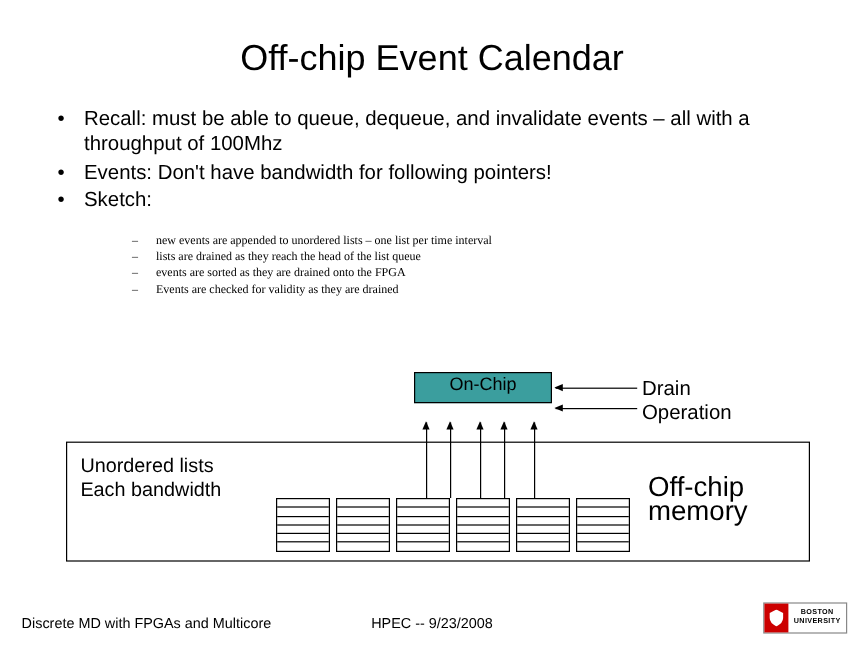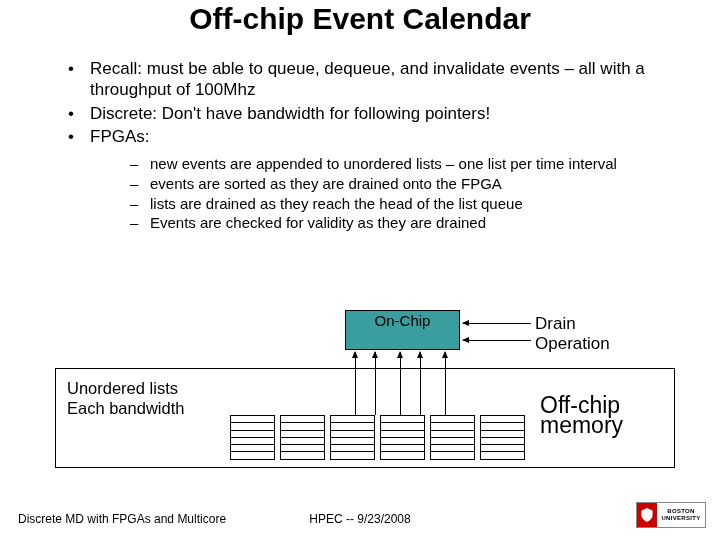--- a/index.html
+++ b/index.html
@@ -1,27 +1,27 @@
 <!DOCTYPE html>
 <html><head>
 <meta charset="utf-8">
 <style>
   * { box-sizing: border-box; margin: 0; padding: 0; }
   html, body { width: 720px; height: 540px; font-family: Arial, Helvetica, sans-serif; background: #fff; color: #000; }
   .slide { position: relative; width: 720px; height: 540px; }
-  .title { font-size: 30px; font-weight: bold; text-align: center; padding-top: 2px; }
-  .content { padding: 22px 40px 0 60px; font-size: 17px; line-height: 1.25; }
+  .title { font-size: 30px; font-weight: normal; text-align: center; padding-top: 32px; }
+  .content { padding: 22px 40px 0 40px; font-size: 17px; line-height: 1.25; }
   ul.top { list-style: none; }
   ul.top > li { position: relative; padding-left: 30px; margin-bottom: 2px; }
   ul.top > li::before { content: "•"; position: absolute; left: 8px; top: 0; font-size: 17px; }
-  ul.sub { list-style: none; margin-top: 8px; font-size: 15px; }
+  ul.sub { list-style: none; margin-top: 18px; font-size: 10px; font-family: Liberation Serif, serif; }
   ul.sub > li { position: relative; padding-left: 60px; margin-bottom: 1px; }
   ul.sub > li::before { content: "–"; position: absolute; left: 40px; top: 0; }
   .diagram { position: absolute; left: 55px; top: 310px; width: 620px; height: 170px; }
-  .pq-box { position: absolute; left: 290px; top: 0; width: 115px; height: 40px; background: #3b9e9e; border: 1px solid #000; text-align: center; font-size: 15px; line-height: 18px; padding-top: 1px; }
+  .pq-box { position: absolute; left: 290px; top: 0; width: 115px; height: 26px; background: #3b9e9e; border: 1px solid #000; text-align: center; font-size: 15px; line-height: 18px; padding-top: 1px; }
   .drain-label { position: absolute; left: 480px; top: 4px; font-size: 17px; line-height: 20px; }
   .big-box { position: absolute; left: 0; top: 58px; width: 620px; height: 100px; border: 1px solid #000; }
   .ul-label { position: absolute; left: 12px; top: 68px; font-size: 16.5px; line-height: 20px; }
   .mem-label { position: absolute; left: 485px; top: 85px; font-size: 23px; line-height: 20px; }
   .stack { position: absolute; border: 1px solid #000; top: 105px; width: 45px; height: 45px; background: #fff; }
   .stack div { border-bottom: 1px solid #000; height: 7.3px; }
   .stack div:last-child { border-bottom: none; }
   .arrow { position: absolute; width: 1px; background: #000; }
   .arrow::before { content: ""; position: absolute; left: -3px; top: -1px; width: 0; height: 0; border-left: 3.5px solid transparent; border-right: 3.5px solid transparent; border-bottom: 7px solid #000; }
   .arrow-h { position: absolute; height: 1px; background: #000; }
@@ -37,27 +37,27 @@
 </head>
 <body>
 
 <div class="slide">
 
   <div class="title">Off-chip Event Calendar</div>
 
   <div class="content">
     <ul class="top">
       <li>Recall:  must be able to queue, dequeue, and invalidate events – all with a throughput of 100Mhz</li>
-      <li>Discrete:  Don't have bandwidth for following pointers!</li>
+      <li>Events:  Don't have bandwidth for following pointers!</li>
       <li>
-        <span>FPGAs:</span>
+        <span>Sketch:</span>
         <ul class="sub">
           <li>new events are appended to unordered lists – one list per time interval</li>
+          <li>lists are drained as they reach the head of the list queue</li>
           <li>events are sorted as they are drained onto the FPGA</li>
-          <li>lists are drained as they reach the head of the list queue</li>
           <li>Events are checked for validity as they are drained</li>
         </ul>
       </li>
     </ul>
   </div>
 
   <div class="diagram">
     <div class="pq-box">
       <span>On-Chip</span><br>
     </div>

